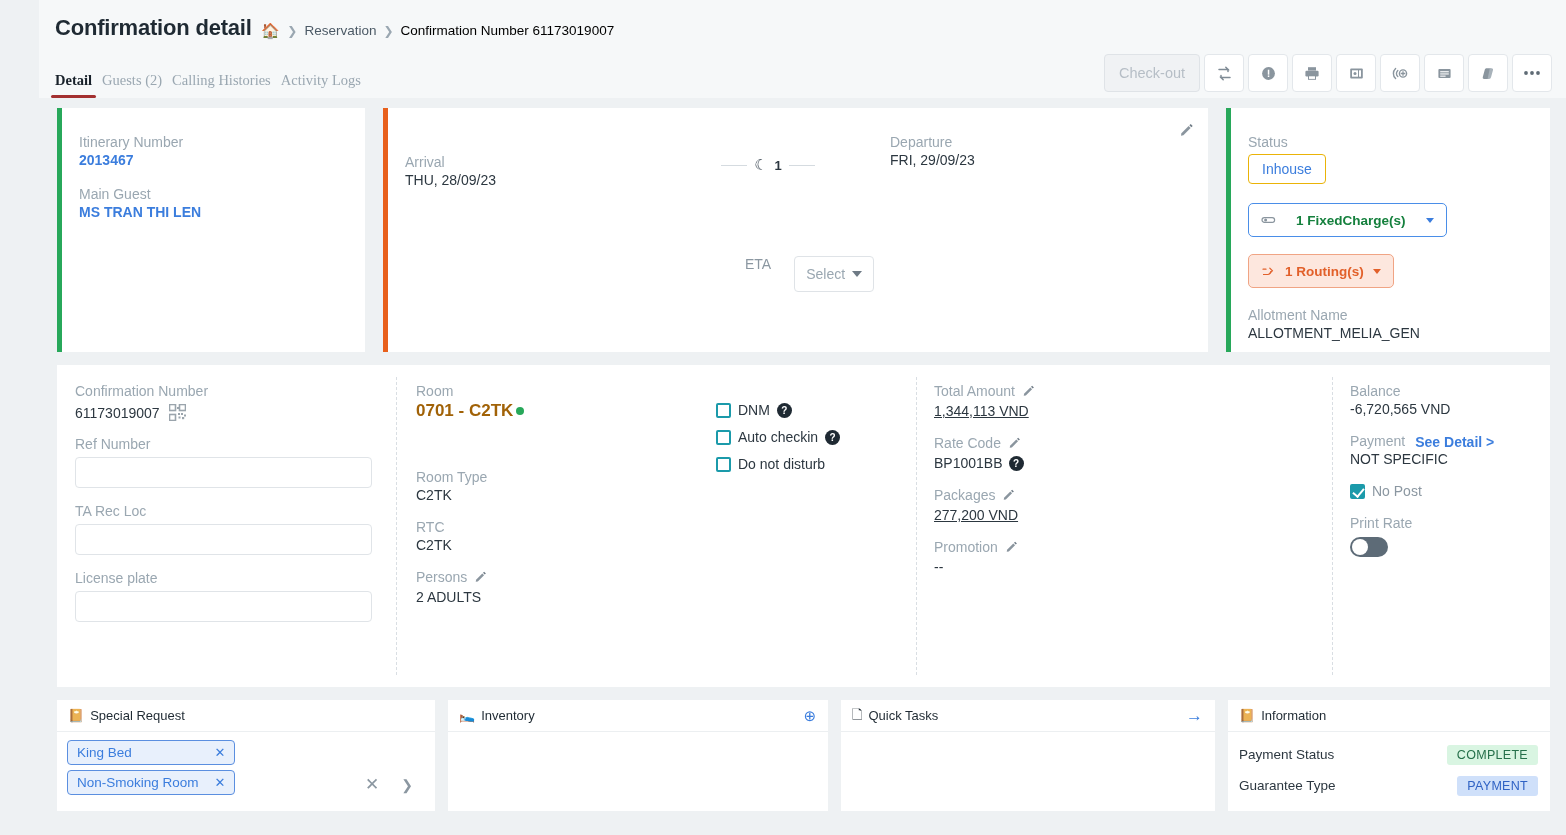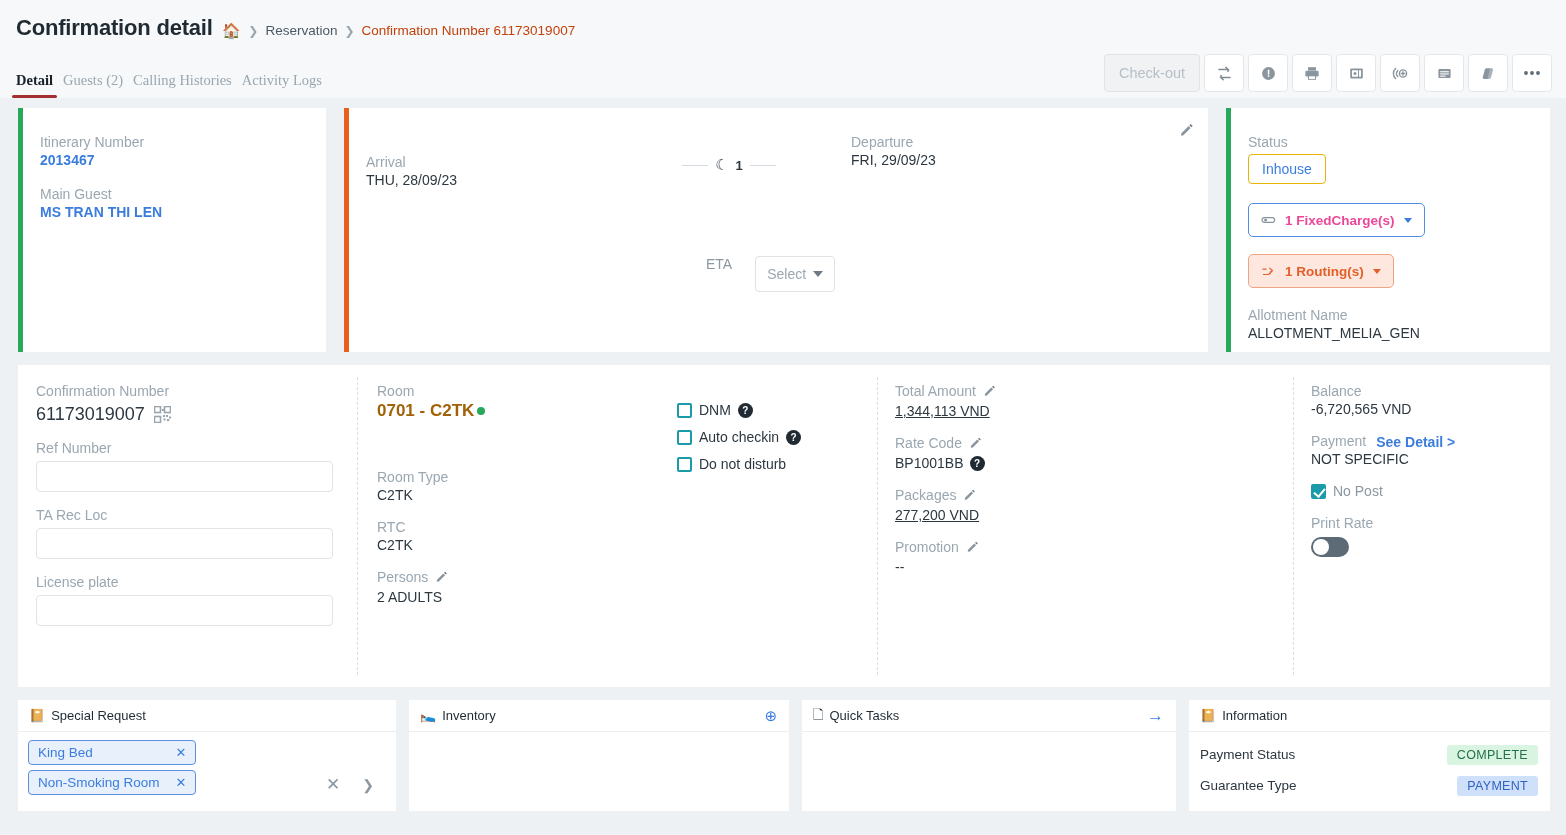--- a/index.html
+++ b/index.html
@@ -3,31 +3,31 @@
 <meta charset="utf-8">
 <style>
   * { box-sizing: border-box; margin: 0; padding: 0; }
   html, body {
     width: 1566px; height: 835px;
     font-family: "Liberation Sans", sans-serif;
     background: #eef1f3;
     overflow: hidden;
     color: #303b45;
   }
-  .page { width: 1566px; height: 738px; position: relative; }
+  .page { width: 1566px; height: 738px; position: relative; padding-left: 39px; }
 
   
   .header { background:#f6f8f9; padding: 8px 0 0 0; }
   .title-row { display:flex; align-items:center; gap:10px; padding: 6px 0 0 16px; height:34px; }
   .page-title { font-size:22px; font-weight:bold; color:#1f2a33; letter-spacing:-0.2px; }
   .crumbs { display:flex; align-items:center; gap:7px; font-size:13.5px; padding-top:5px;}
   .home-ico { color:#2a3a46; font-size:15px; line-height:1; }
   .crumb-sep { color:#9aa7b1; font-size:12px; }
   .crumb-link { color:#4c5a66; }
-  .crumb-cur { color:#c2410c; }
+  .crumb-cur { color:#000000; }
 
   .tabs-row { display:flex; align-items:flex-end; justify-content:space-between; padding: 12px 14px 0 16px; }
   .tabs { display:flex; gap:10px;font-family:Liberation Serif, serif; }
   .tab { font-size:14.5px; color:#9aa7b1; padding-bottom:9px; position:relative; cursor:pointer; }
   .tab.active { color:#18212a; font-weight:bold; }
   .tab.active:after {
     content:""; position:absolute; left:-4px; right:-4px; bottom:0; height:3px;
     background:#a33030; border-radius:2px;
   }
 
@@ -84,22 +84,22 @@
   .pencil { cursor:pointer; }
   .card-edit { position:absolute; right:14px; top:14px; }
 
   
   .pill-inhouse {
     display:inline-flex; align-items:center; justify-content:center;
     height:30px; padding:0 13px; border:1px solid #eab308; border-radius:4px;
     color:#3b7ddd; font-size:14px; background:#fff; cursor:pointer; margin-top:2px;
   }
   .pill-blue {
-    display:inline-flex; align-items:center; gap:9px; height:34px; padding:0 12px;
-    border:1px solid #4a8ee8; border-radius:5px; color:#ec4899; font-size:13.5px;
+    display:inline-flex; align-items:center; gap:20px; height:34px; padding:0 12px;
+    border:1px solid #4a8ee8; border-radius:5px; color:#15803d; font-size:13.5px;
     font-weight:bold; background:#fff; cursor:pointer;
   }
   .pill-orange {
     display:inline-flex; align-items:center; gap:9px; height:34px; padding:0 12px;
     border:1px solid #f0a484; border-radius:5px; color:#e2602a; font-size:13.5px;
     font-weight:bold; background:#fde7de; cursor:pointer;
   }
   .caret-sm { width:0;height:0;border-left:4px solid transparent;border-right:4px solid transparent; }
   .caret-blue { border-top:5px solid #3b7ddd; }
   .caret-or { border-top:5px solid #e2602a; }
@@ -119,21 +119,21 @@
   .mcol-4 { flex:1; padding-left:18px; }
 
   .fld { margin-bottom:15px; }
   .fld .lbl { margin-bottom:5px; }
   .txtin {
     width:297px; height:31px; border:1px solid #e0e4e8; border-radius:4px;
     background:#fff; font-size:14px; padding:0 8px; color:#2c3740;
     font-family:"Liberation Sans", sans-serif;
   }
   .conf-no { display:flex; align-items:center; gap:9px; }
-  .conf-no .val { font-size:18px; }
+  .conf-no .val { font-size:14px; }
   .qr { display:block; }
 
   .mcol-2-inner { display:flex; }
   .room-left { width:300px; }
   .room-right { padding-top:19px; }
   .ck-row { display:flex; align-items:center; gap:7px; margin-bottom:11px; }
   .ckbox {
     width:15px; height:15px; border:2px solid #1b9aaa; border-radius:2px; background:#fff;
     cursor:pointer; flex:none;
   }

